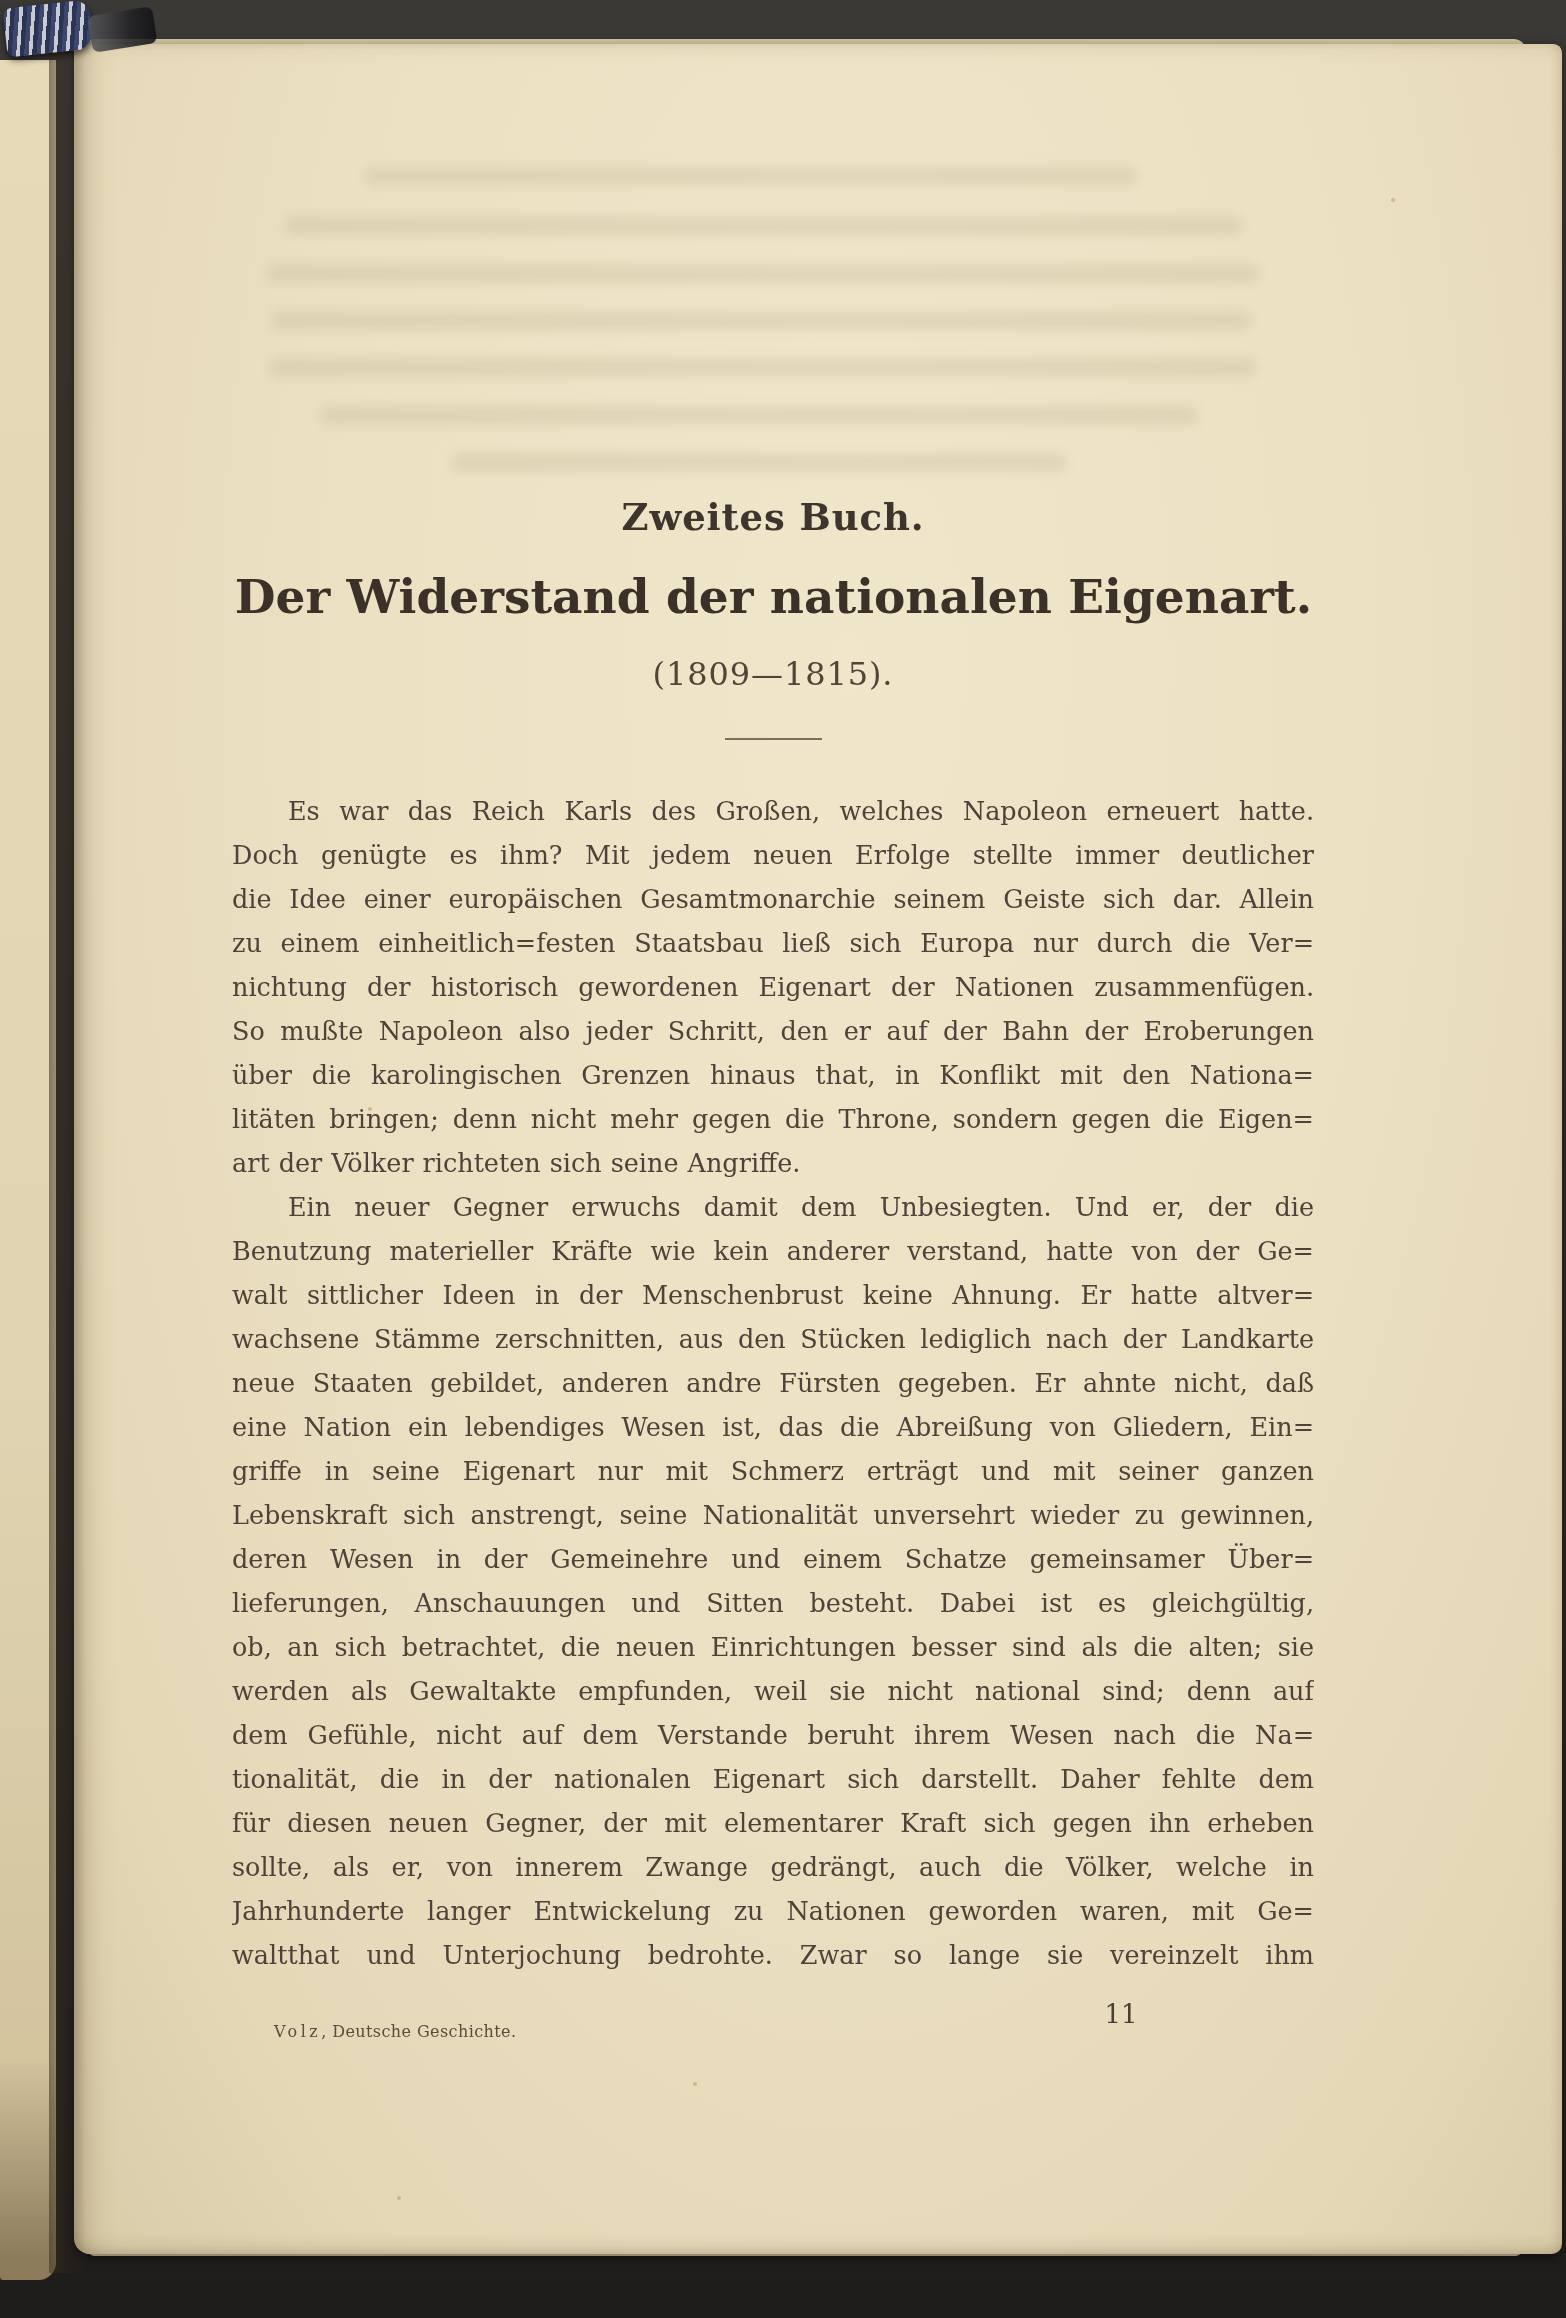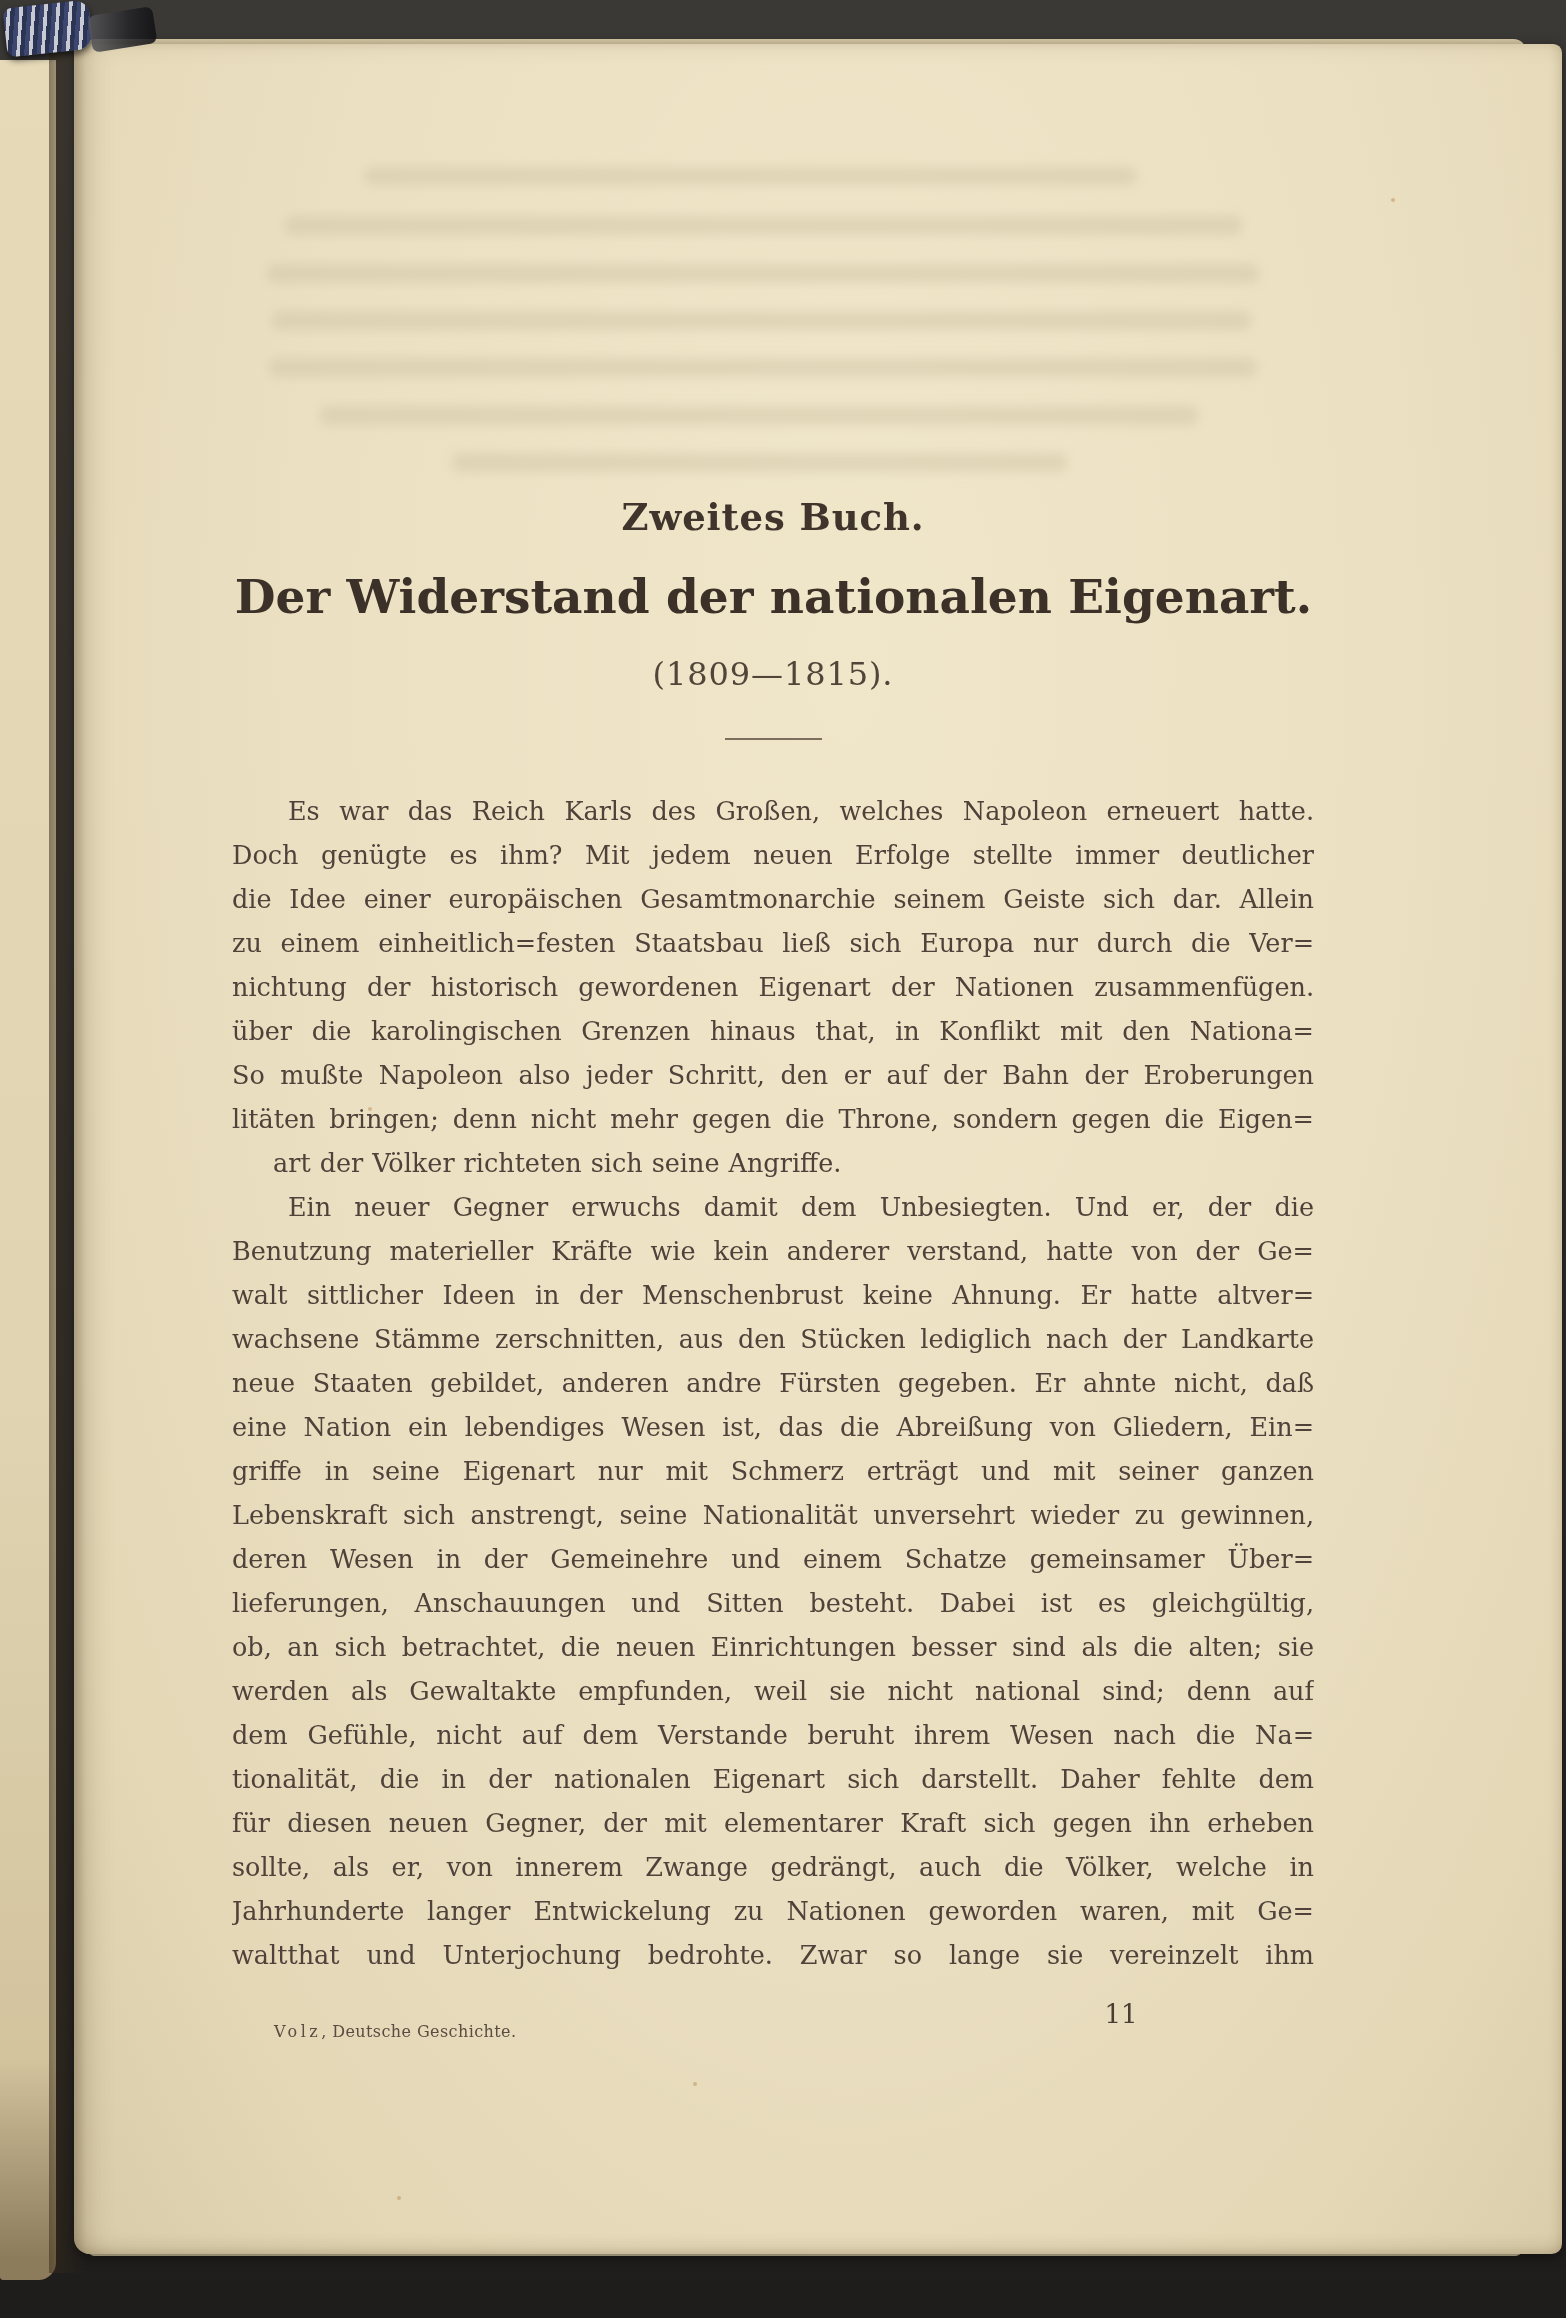--- a/index.html
+++ b/index.html
@@ -86,21 +86,21 @@
   .body-text{
     position:absolute;left:158px;top:745px;width:1082px;
     font-size:25.5px;line-height:44px;color:#50423a;
   }
   .line{
     height:44px;overflow:hidden;
     text-align:justify;text-align-last:justify;
     word-spacing:0.9px;
   }
   .line.indent{text-indent:56px;}
-  .line.endline{text-align-last:left;margin-left:41px;}
+  .line.endline{text-align-last:left;}
 
   .imprint{
     position:absolute;left:200px;top:1978px;
     font-size:16px;color:#5a4c40;letter-spacing:0.4px;
   }
   .imprint .spaced{letter-spacing:3.5px;}
   .sheet-number{
     position:absolute;left:1012px;top:1955px;width:70px;text-align:center;
     font-size:26px;color:#4a3e33;
   }
@@ -135,22 +135,22 @@
       <div class="date-range">(1809—1815).</div>
       <div class="separator-rule"></div>
 
       <div class="body-text">
           <div>
             <div class="line indent">Es war das Reich Karls des Großen, welches Napoleon erneuert hatte.</div>
             <div class="line">Doch genügte es ihm? Mit jedem neuen Erfolge stellte immer deutlicher</div>
             <div class="line">die Idee einer europäischen Gesamtmonarchie seinem Geiste sich dar. Allein</div>
             <div class="line">zu einem einheitlich=festen Staatsbau ließ sich Europa nur durch die Ver=</div>
             <div class="line">nichtung der historisch gewordenen Eigenart der Nationen zusammenfügen.</div>
+            <div class="line">So mußte Napoleon also jeder Schritt, den er auf der Bahn der Eroberungen</div>
             <div class="line">über die karolingischen Grenzen hinaus that, in Konflikt mit den Nationa=</div>
-            <div class="line">So mußte Napoleon also jeder Schritt, den er auf der Bahn der Eroberungen</div>
             <div class="line">litäten bringen; denn nicht mehr gegen die Throne, sondern gegen die Eigen=</div>
             <div class="line endline">art der Völker richteten sich seine Angriffe.</div>
           </div>
           <div>
             <div class="line indent">Ein neuer Gegner erwuchs damit dem Unbesiegten. Und er, der die</div>
             <div class="line">Benutzung materieller Kräfte wie kein anderer verstand, hatte von der Ge=</div>
             <div class="line">walt sittlicher Ideen in der Menschenbrust keine Ahnung. Er hatte altver=</div>
             <div class="line">wachsene Stämme zerschnitten, aus den Stücken lediglich nach der Landkarte</div>
             <div class="line">neue Staaten gebildet, anderen andre Fürsten gegeben. Er ahnte nicht, daß</div>
             <div class="line">eine Nation ein lebendiges Wesen ist, das die Abreißung von Gliedern, Ein=</div>

